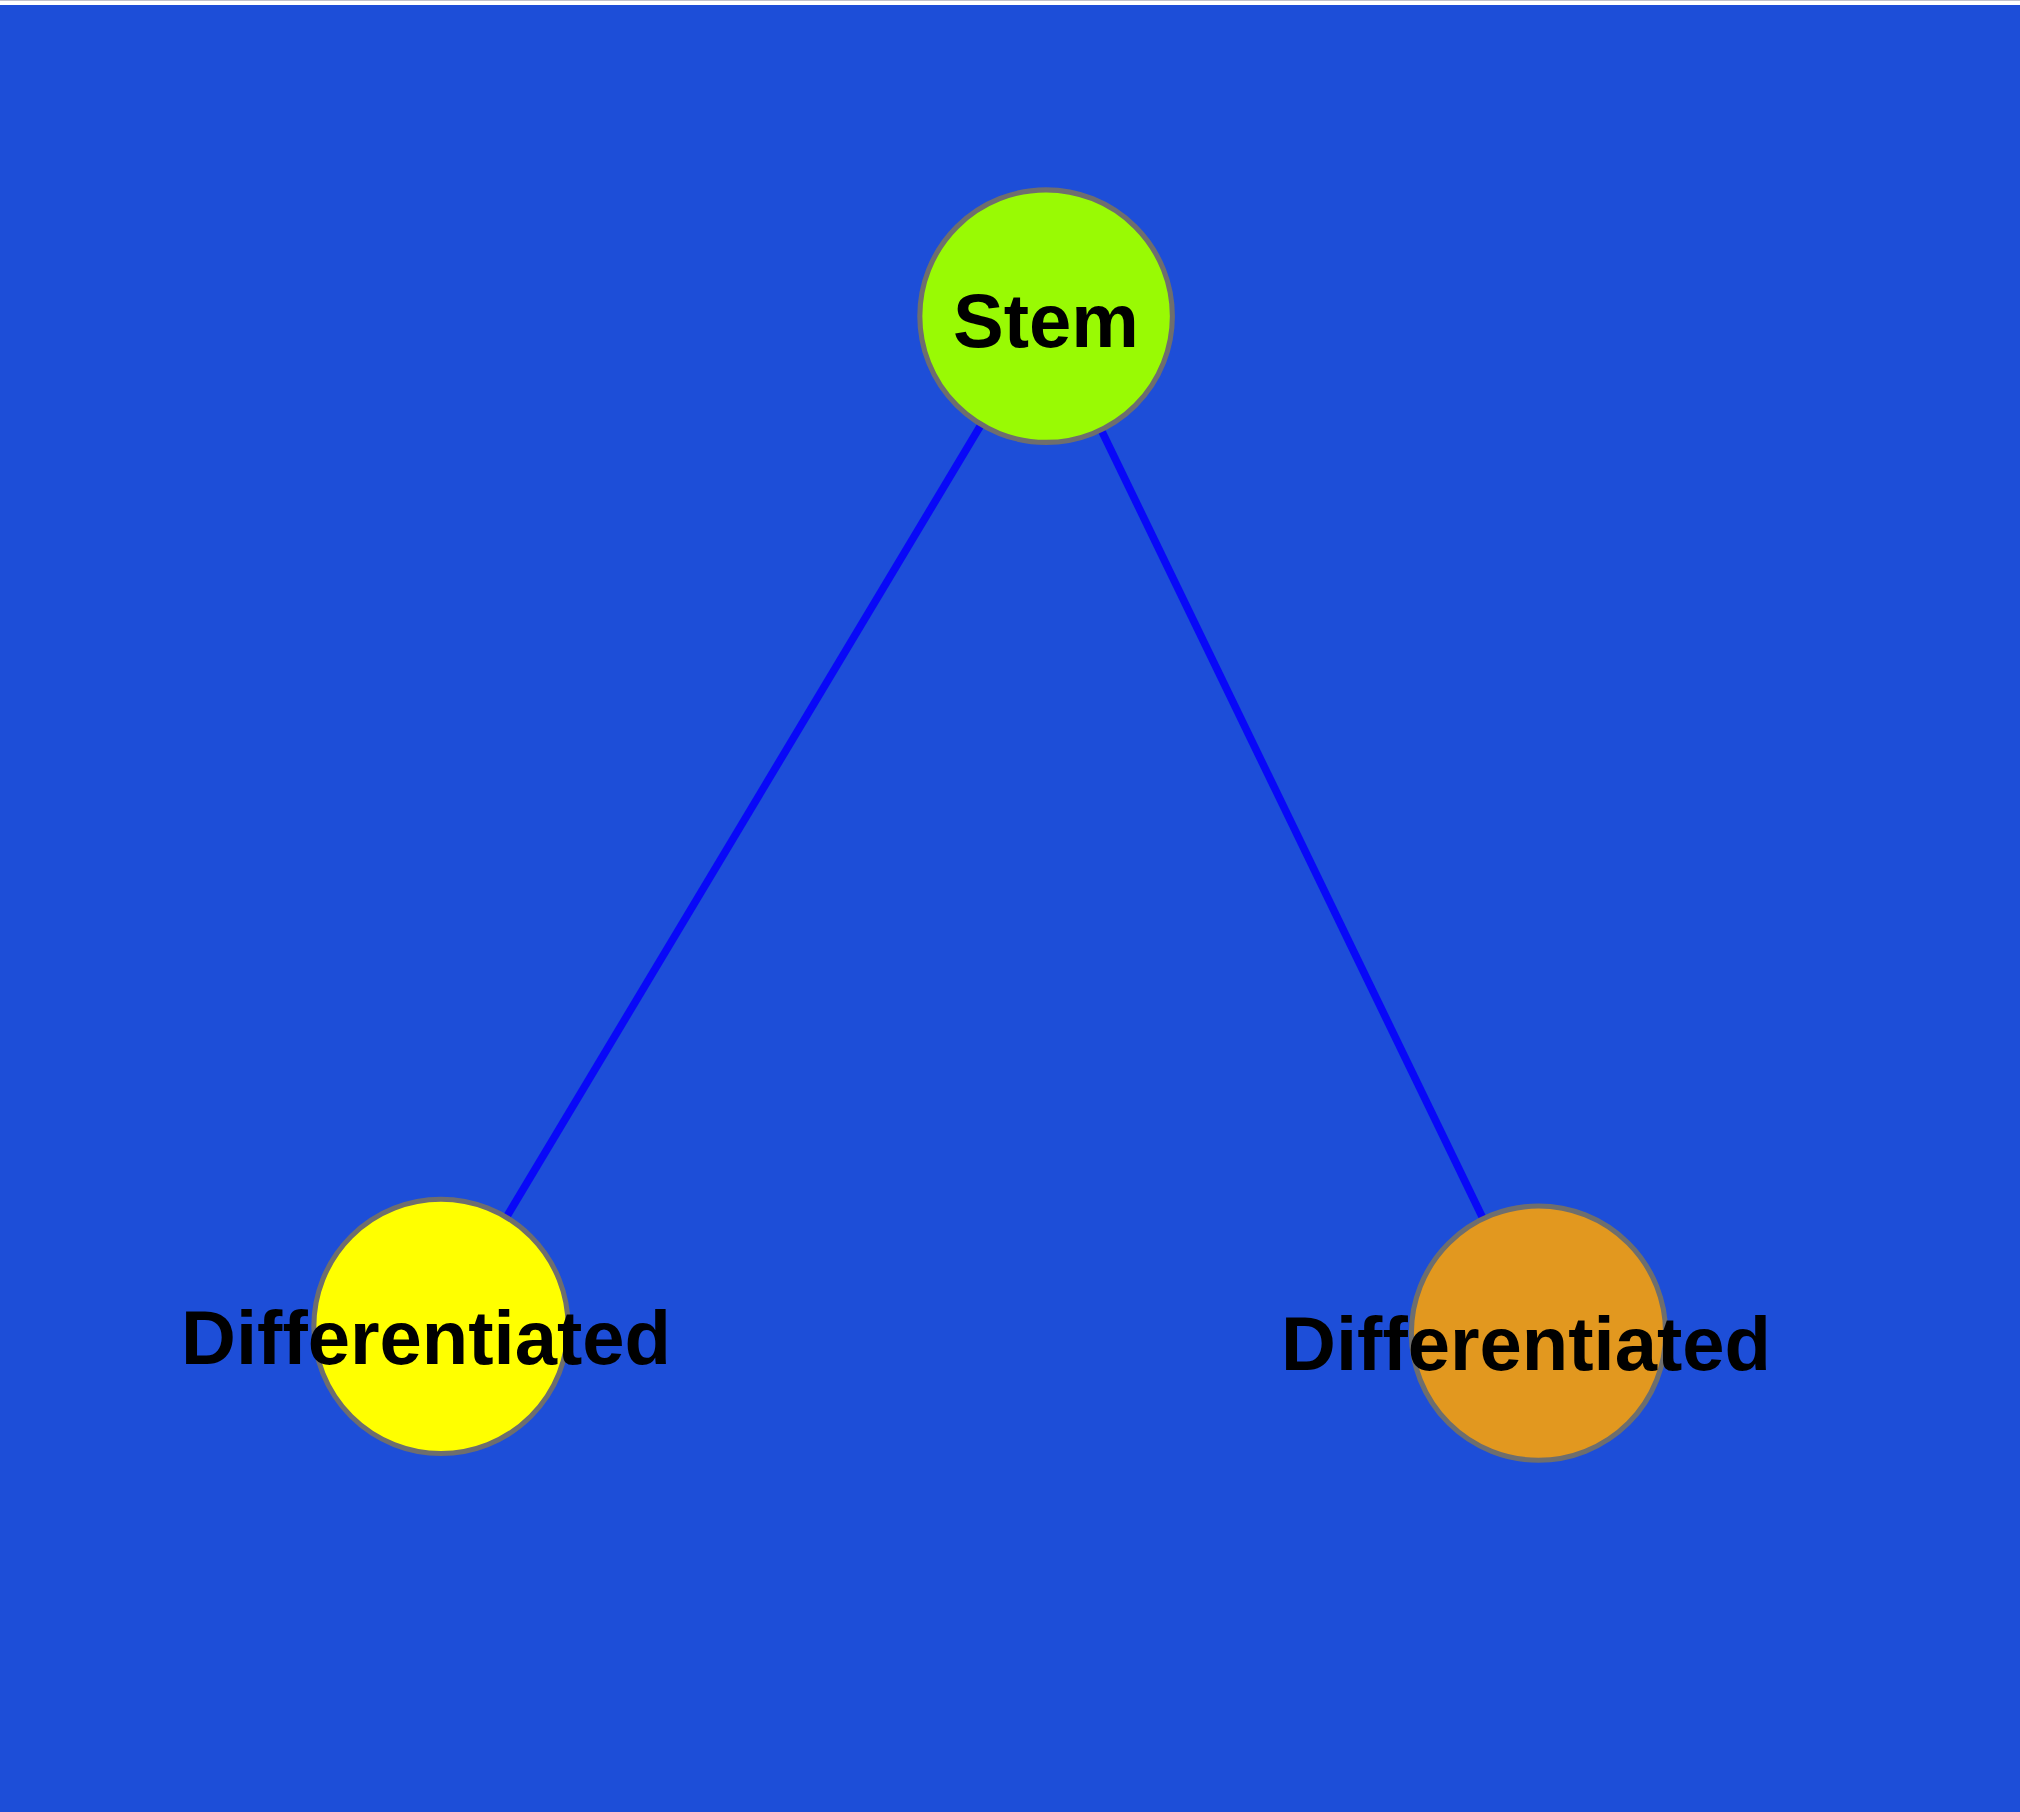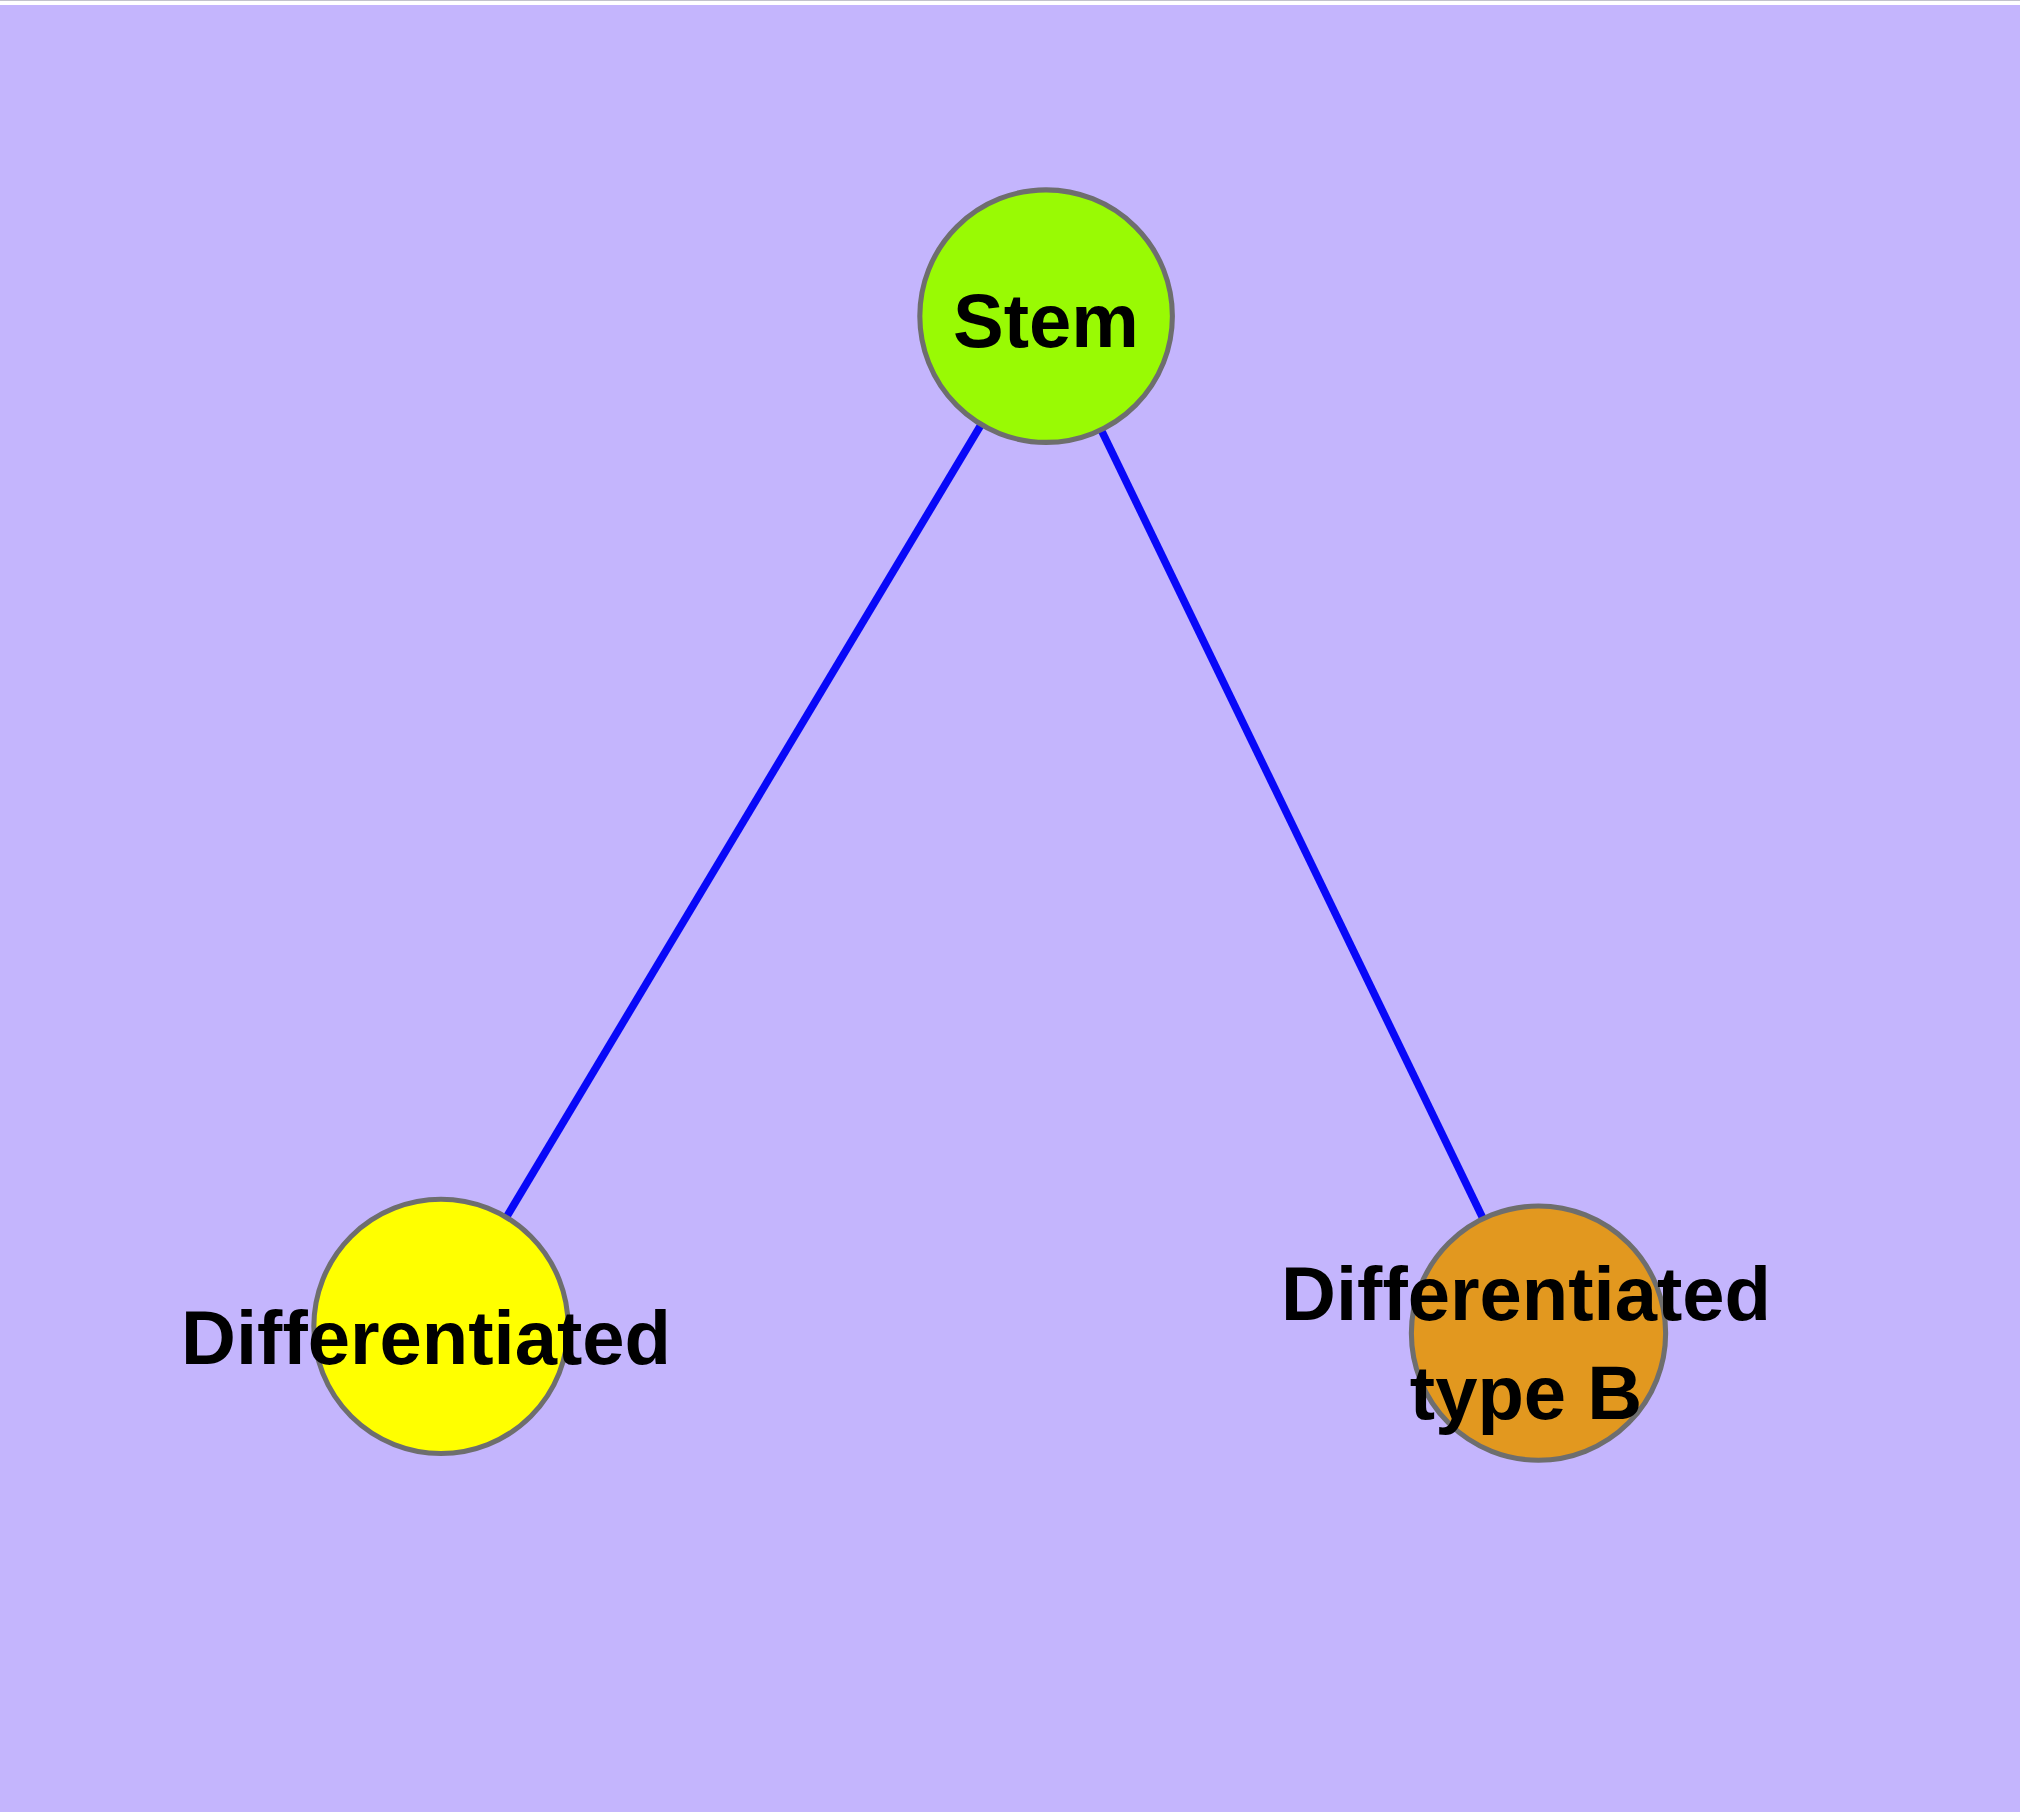--- a/index.html
+++ b/index.html
@@ -41,21 +41,21 @@
     color: #000000;
     white-space: nowrap;
     z-index: 2;
     pointer-events: none;
   }
   .node-label span { display: block; }
 </style>
 </head>
 <body>
 
-<div class="canvas" style="background: #c4b5fd;">
+<div class="canvas" style="background: #1d4ed8;">
 
   <div class="top-strip"></div>
 
   <svg class="graph-svg" viewBox="0 0 2384 2138">
     <line x1="1234" y1="373" x2="520" y2="1565" stroke="#0808F8" stroke-width="9"></line>
     <line x1="1234" y1="373" x2="1815" y2="1573" stroke="#0808F8" stroke-width="9"></line>
 
     <circle cx="1234" cy="373" r="149" fill="#99FA04" stroke="#6E6E6E" stroke-width="6"></circle>
     <circle cx="520" cy="1565" r="150" fill="#FFFF00" stroke="#6E6E6E" stroke-width="6"></circle>
     <circle cx="1815" cy="1573" r="150" fill="#E2981F" stroke="#6E6E6E" stroke-width="6"></circle>
@@ -64,17 +64,16 @@
   <div class="node-label" style="left: 1046px; top: 320px; color: rgb(0, 0, 0);">
     <span>Stem</span>
   </div>
 
   <div class="node-label" style="left: 426px; top: 1337px; color: rgb(0, 0, 0);">
     <span>Differentiated</span>
   </div>
 
   <div class="node-label" style="left: 1526px; top: 1343px; color: rgb(0, 0, 0);">
     <span>Differentiated</span>
-    <span>type B</span>
   </div>
 
 </div>
 
 
 </body></html>

